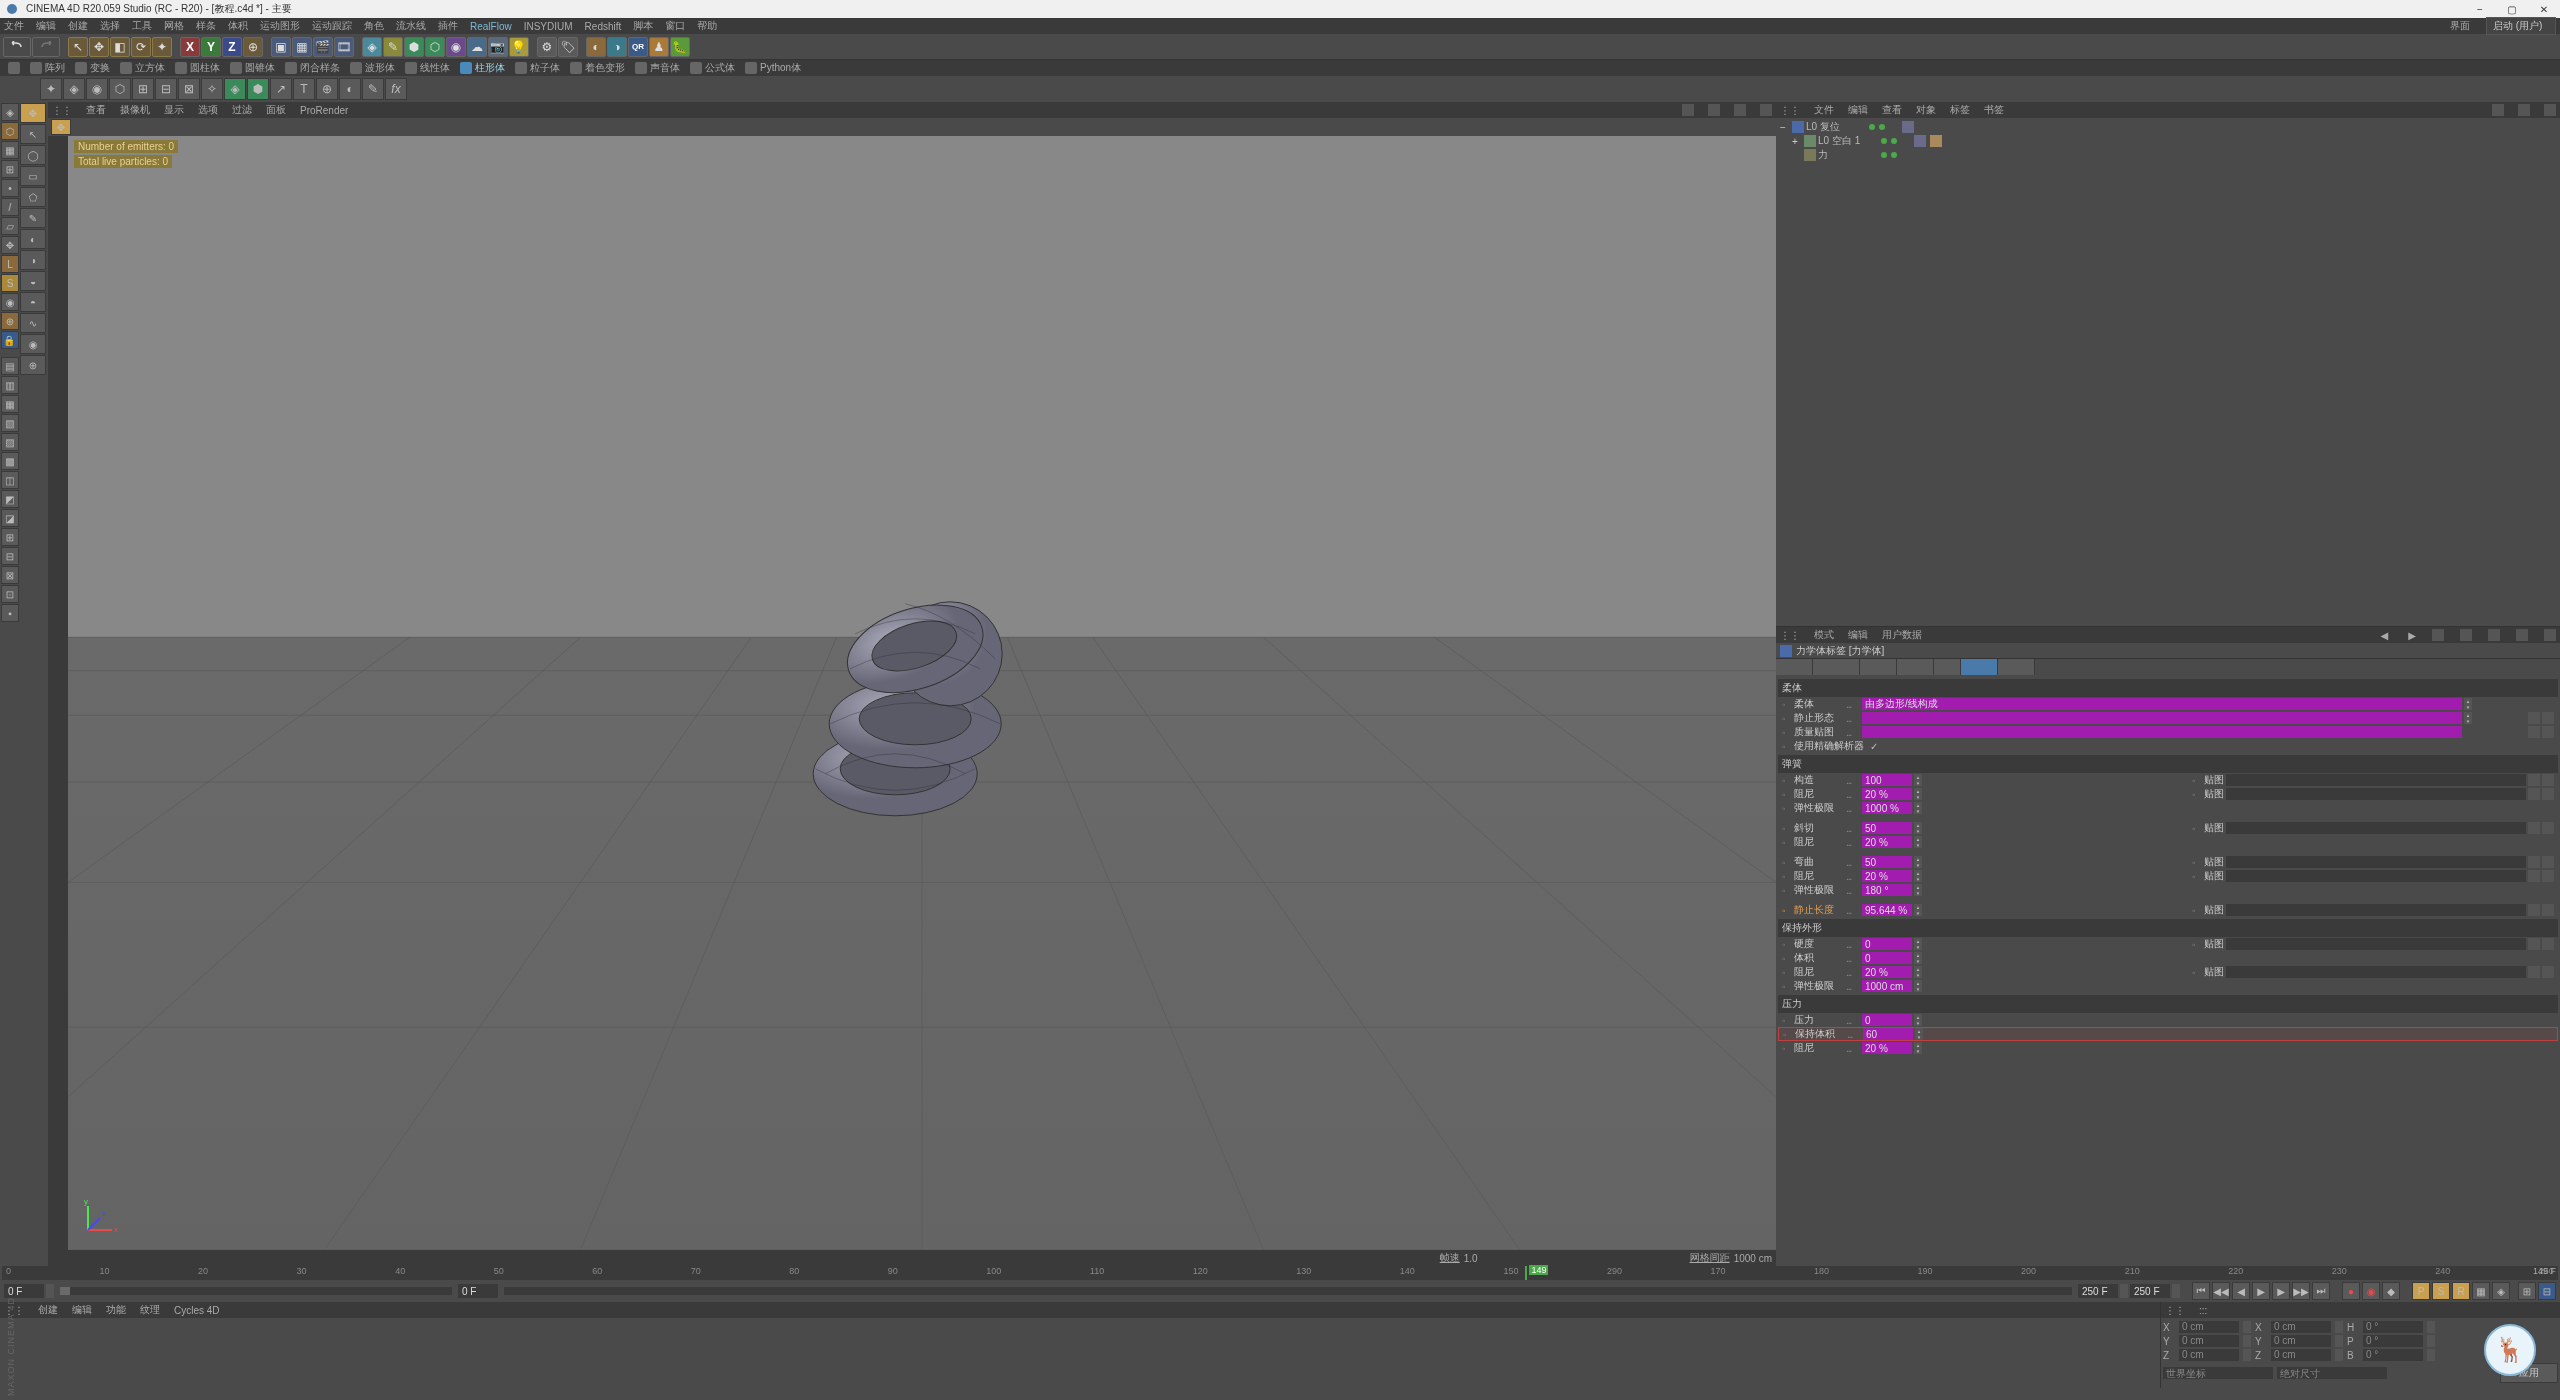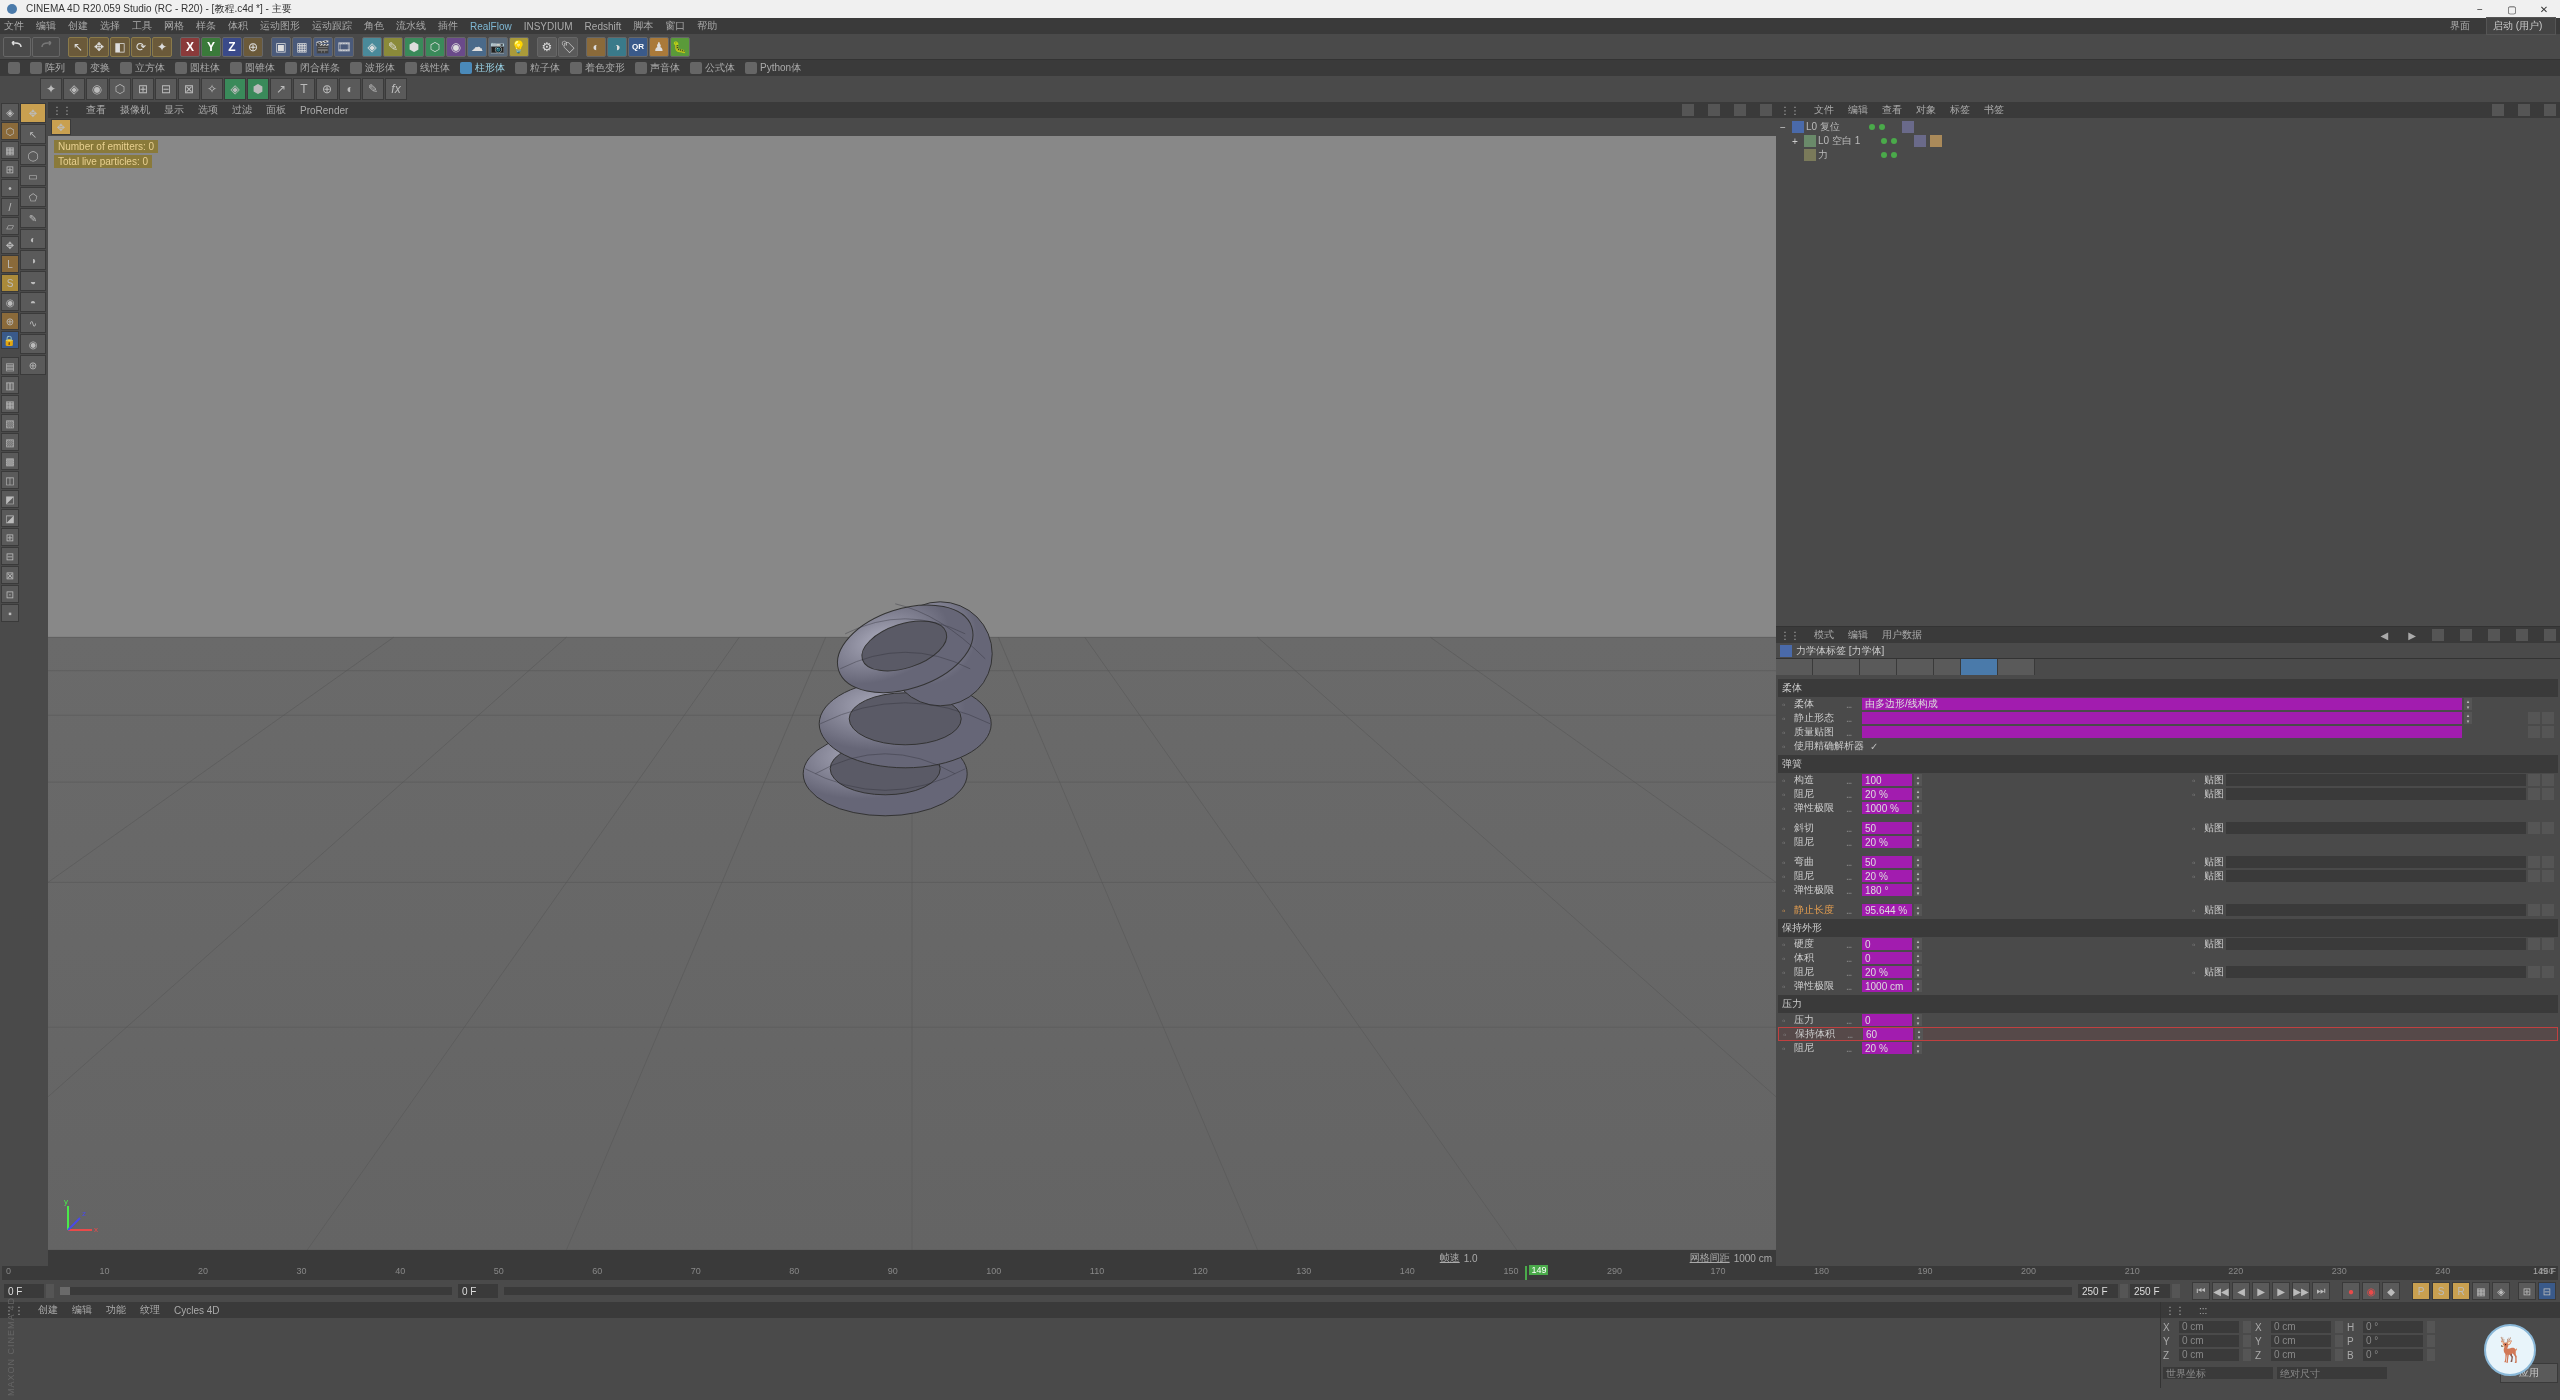--- a/index.html
+++ b/index.html
@@ -34,21 +34,21 @@
 .lt { width: 18px; height: 18px; background: #5a5a5a; border: 1px solid #3a3a3a; display: flex; align-items: center; justify-content: center; font-size: 10px; margin-left: 1px; }
 .lt.orange { background: #8a6a3a; }
 .lt.blue { background: #3a5a8a; }
 .lt2 { width: 26px; height: 20px; background: #5a5a5a; border: 1px solid #3a3a3a; display: flex; align-items: center; justify-content: center; font-size: 10px; }
 .lt2.sel { background: #c9a050; }
 .viewport { flex: 1; display: flex; flex-direction: column; background: #3a3a3a; }
 .vpmenu { height: 16px; background: #3a3a3a; display: flex; align-items: center; padding: 0 4px; gap: 14px; font-size: 10px; color: #aaa; }
 .vpmenu .spacer { flex: 1; }
 .vpmenu .vico { width: 12px; height: 12px; background: #555; }
 .vptoolbar { height: 18px; background: #4a4a4a; padding: 1px 3px; }
-.vpcanvas { flex: 1; position: relative; background: linear-gradient(#888 0%, #888 45%, #6a6a6a 45%, #646464 100%); overflow: hidden; }
+.vpcanvas { flex: 1; position: relative; background: linear-gradient(#888 0%, #888 45%, #6a6a6a 45%, #646464 100%); overflow: hidden; margin-left: 20px; }
 .axisgizmo { position: absolute; left: 12px; bottom: 12px; width: 40px; height: 40px; }
 .vpcap { position: absolute; top: 4px; left: 6px; }
 .vpcap .cap { background: #8a7a3a; color: #e8d090; padding: 1px 4px; margin-bottom: 2px; display: inline-block; font-size: 10px; }
 .vpstatus { height: 16px; background: #3a3a3a; display: flex; align-items: center; font-size: 10px; color: #aaa; padding: 0 4px; }
 .vpstatus .spacer { flex: 1; }
 .vpstatus .fld { margin-left: 12px; text-decoration: underline; }
 .rightpanel { width: 784px; display: flex; flex-direction: column; background: #4a4a4a; }
 .rpmenu { height: 16px; background: #3a3a3a; display: flex; align-items: center; padding: 0 4px; gap: 14px; font-size: 10px; color: #aaa; }
 .rpmenu .spacer { flex: 1; }
 .rpmenu .rico { width: 12px; height: 12px; background: #555; }

